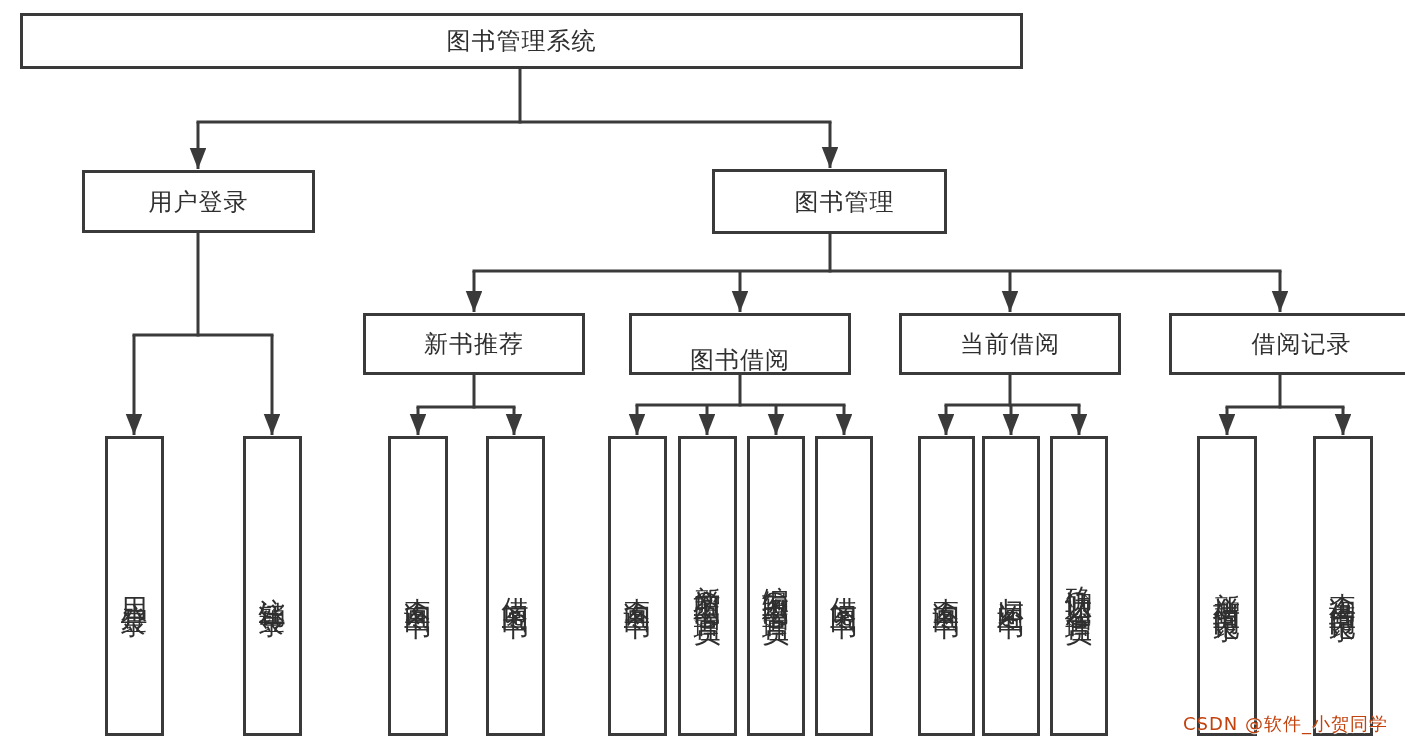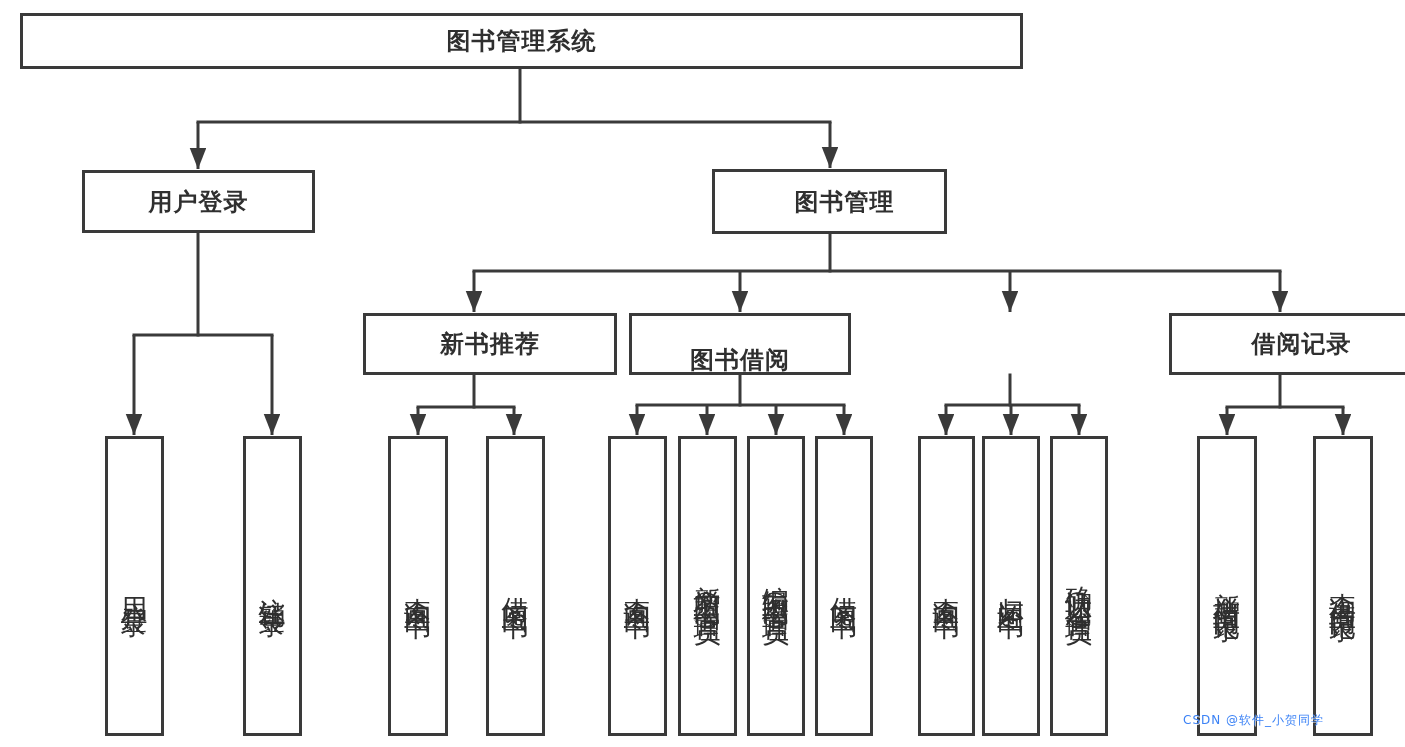--- a/index.html
+++ b/index.html
@@ -28,21 +28,20 @@
     box-sizing: border-box;
     border: 3px solid #3a3a3a;
     background: #ffffff;
     display: flex;
     align-items: center;
     justify-content: center;
     font-size: 24px;
     letter-spacing: 1px;
     line-height: 1;
     z-index: 2;
-    font-weight: bold;
   }
   .vnode {
     position: absolute;
     box-sizing: border-box;
     border: 3px solid #3a3a3a;
     background: #ffffff;
     top: 436px;
     height: 300px;
     display: flex;
     align-items: center;
@@ -55,23 +54,23 @@
     font-size: 27px;
     letter-spacing: 5px;
     line-height: 1;
     white-space: nowrap;
   }
   #watermark {
     position: absolute;
     left: 1183px;
     top: 712px;
     width: 220px;
-    font-size: 12px;
+    font-size: 18px;
     letter-spacing: 1px;
-    color: #3b82f6;
+    color: #c2410c;
     text-shadow: 1px 1px 0 rgba(255,255,255,0.85);
     white-space: nowrap;
     z-index: 3;
   }
 </style>
 </head>
 <body>
 
 <div id="stage">
 
@@ -129,25 +128,28 @@
     <span>图书管理系统</span>
   </div>
 
   <div class="hnode" style="left:82px; top:170px; width:233px; height:63px;">
     <span>用户登录</span>
   </div>
   <div class="hnode" style="left:712px; top:169px; width:235px; height:65px;padding-left:30px;">
     <span>图书管理</span>
   </div>
 
-  <div class="hnode" style="left:363px; top:313px; width:254px; height:62px;">
+  <div class="hnode" style="left:363px; top:313px; width:222px; height:62px;">
     <span>新书推荐</span>
   </div>
   <div class="hnode" style="left:629px; top:313px; width:222px; height:62px;align-items:flex-end;">
     <span>图书借阅</span>
+  </div>
+  <div class="hnode" style="left:899px; top:313px; width:222px; height:62px;">
+    <span>当前借阅</span>
   </div>
   <div class="hnode" style="left:1169px; top:313px; width:265px; height:62px;">
     <span>借阅记录</span>
   </div>
 
   <div class="vnode" style="left:105px; width:59px;">
     <span class="vtext">用户登录</span>
   </div>
   <div class="vnode" style="left:243px; width:59px;">
     <span class="vtext">注销登录</span>

